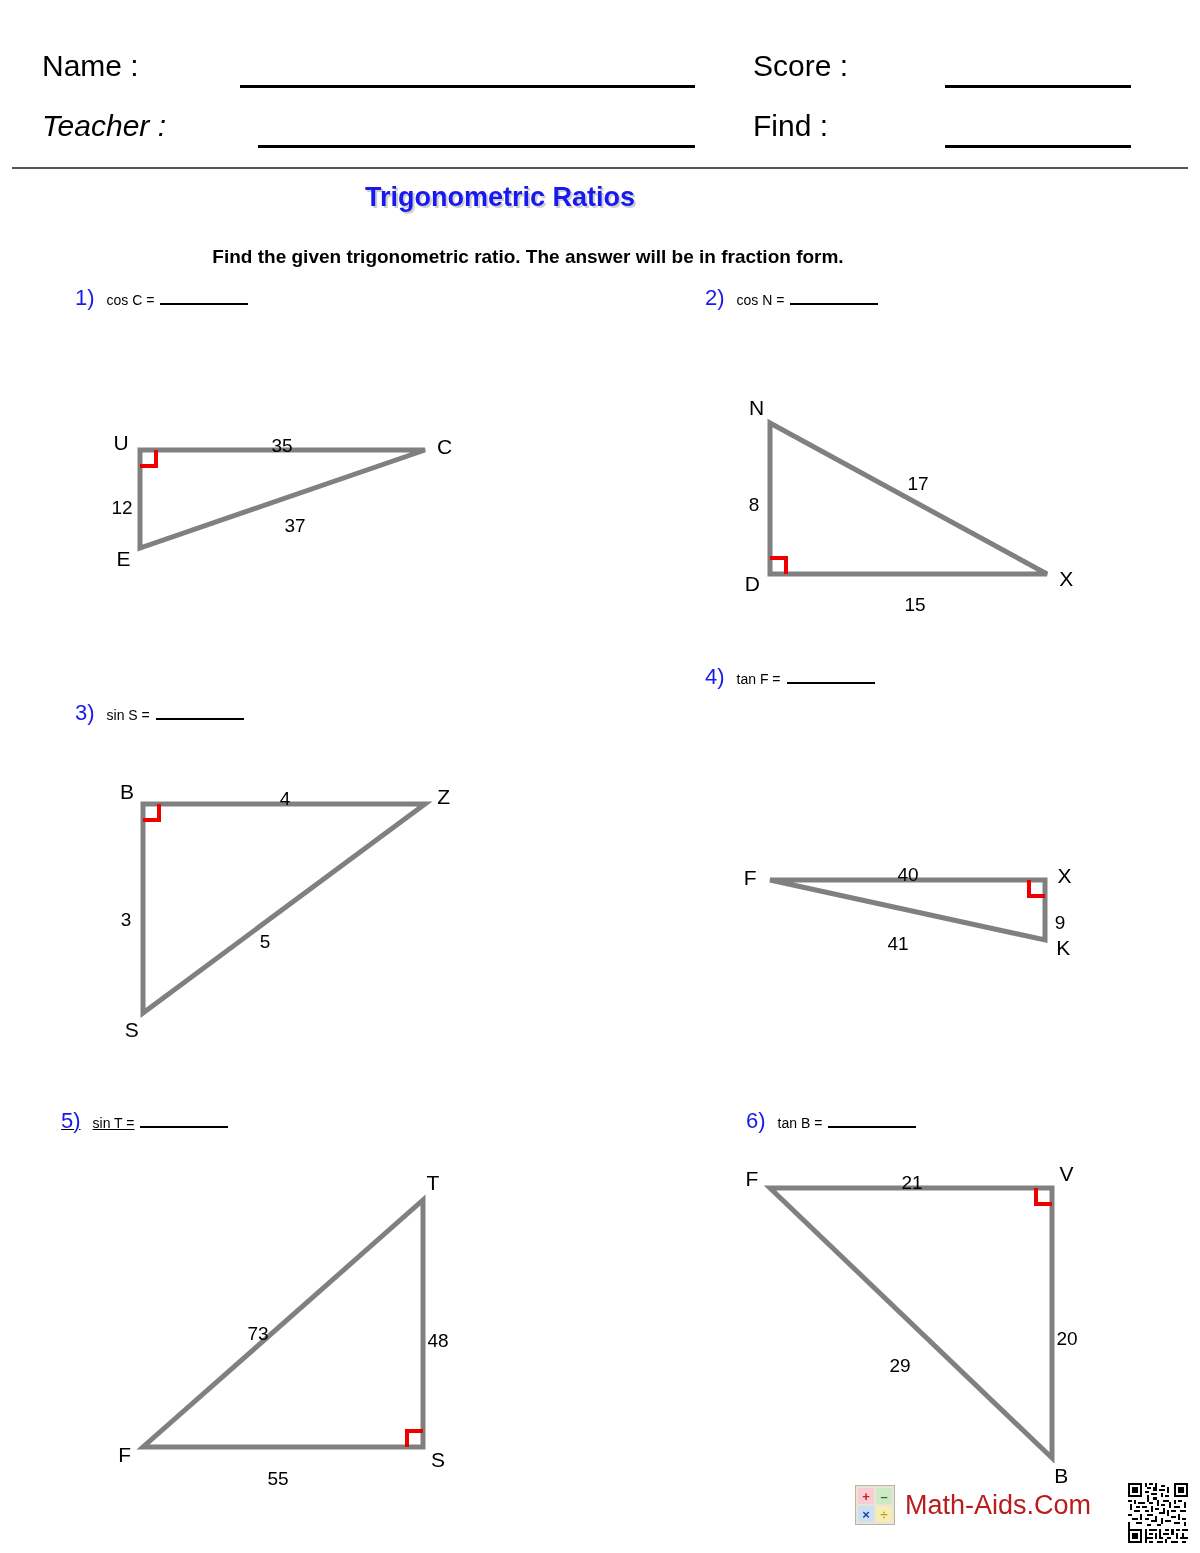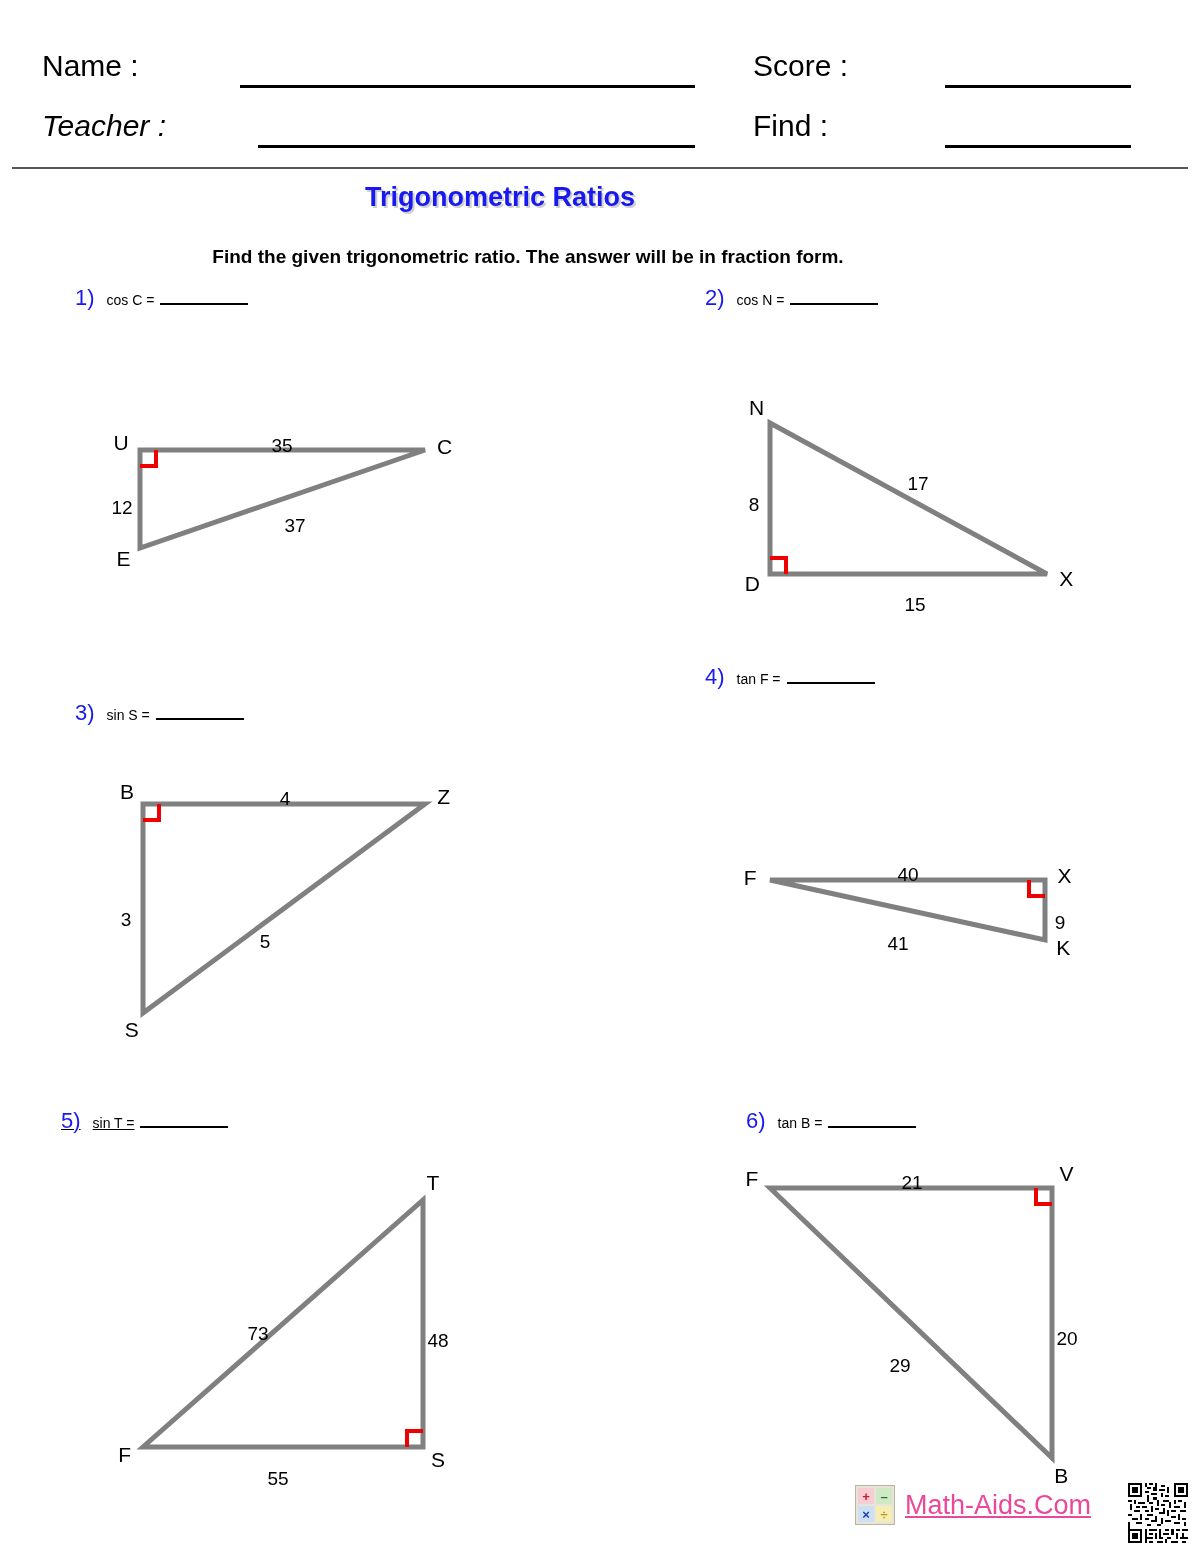--- a/index.html
+++ b/index.html
@@ -145,24 +145,23 @@
     font-weight: bold;
     line-height: 1;
     font-family: "Liberation Sans", sans-serif;
   }
   .lc-plus  { background: #f7cdd3; color: #c0202a; }
   .lc-minus { background: #cfe9c6; color: #1e7a26; }
   .lc-times { background: #cddff5; color: #1c3fa0; }
   .lc-div   { background: #f6edb4; color: #b59a12; }
   .brand-text {
     font-size: 27px;
-    color: #ec4899;
+    color: #b91c1c;
     font-family: "Liberation Sans", sans-serif;
     white-space: nowrap;
-    text-decoration: underline;
   }
   .qr {
     position: absolute;
     left: 1128px; top: 1483px;
     width: 60px; height: 60px;
   }
 </style>
 </head>
 <body>
 

